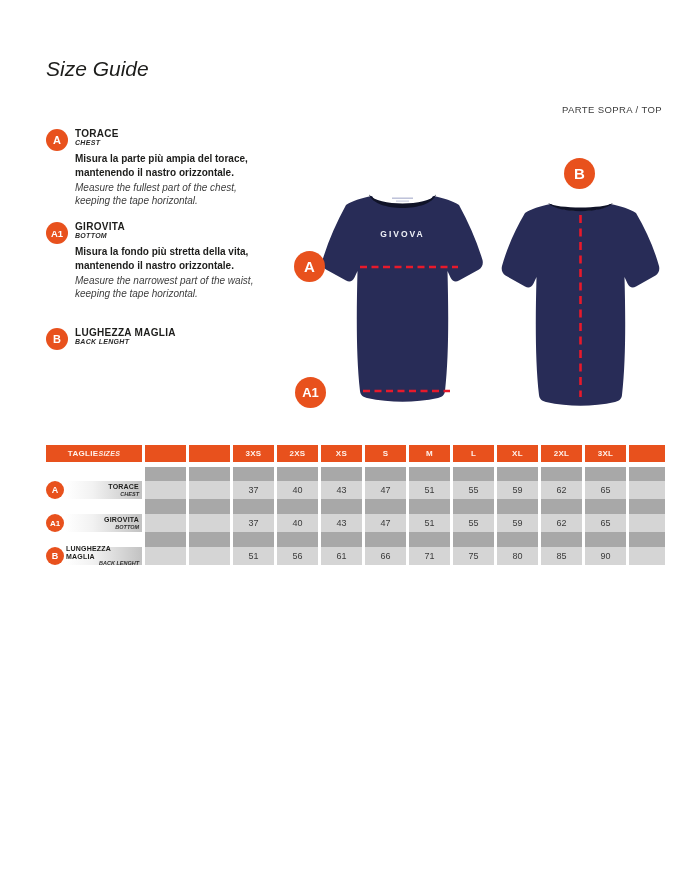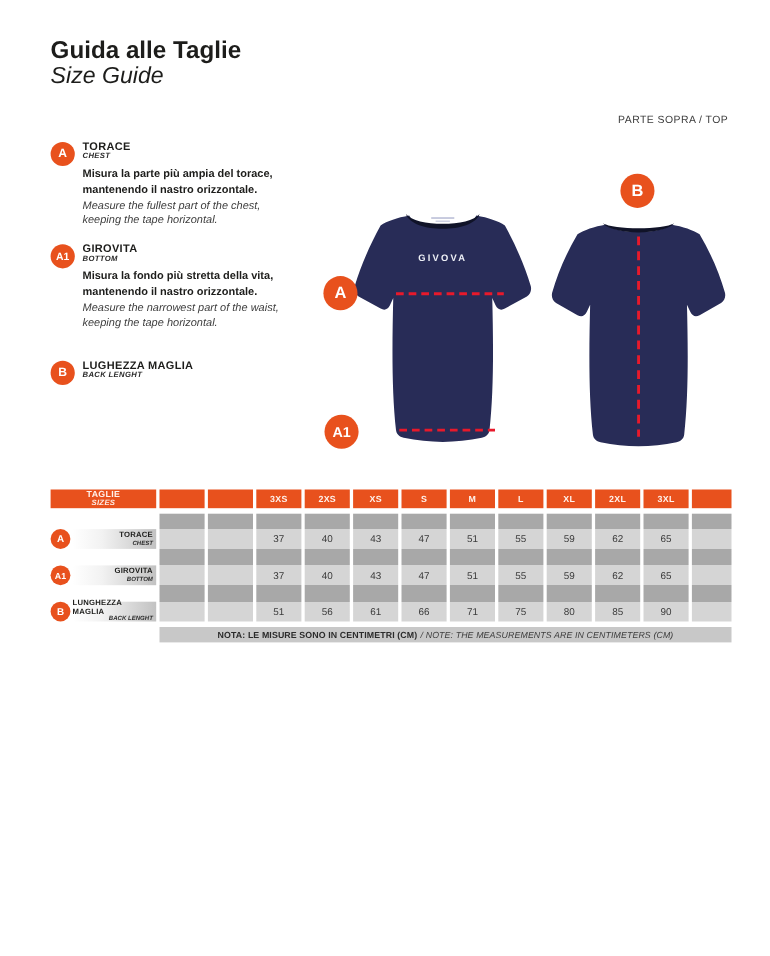--- a/index.html
+++ b/index.html
@@ -36,21 +36,21 @@
   
   .size-table{
     position:absolute;left:46px;top:445px;
     display:grid;
     grid-template-columns:96px repeat(11,41px) 36px;
     grid-template-rows:17px 5px 14px 18px 15px 18px 15px 18px 5px 14px;
     column-gap:3px;
   }
   .th{grid-row:1;background:#e8511d;color:#fff2ec;font-size:8px;font-weight:bold;
       display:flex;align-items:center;justify-content:center;letter-spacing:.3px;}
-  .th-label{flex-direction:column;line-height:8px;}
+  .th-label{flex-direction:row;line-height:8px;}
   .th-en{font-style:italic;font-weight:bold;font-size:7px;opacity:.95;}
   .stripe{
     grid-row:3/9;
     background:linear-gradient(to bottom,
       #a8a8a8 0,#a8a8a8 14px,#d5d5d5 14px,#d5d5d5 32px,
       #a8a8a8 32px,#a8a8a8 47px,#d5d5d5 47px,#d5d5d5 65px,
       #a8a8a8 65px,#a8a8a8 80px,#d5d5d5 80px,#d5d5d5 98px);
   }
   .td{z-index:2;display:flex;align-items:center;justify-content:center;
       font-size:9px;color:#3b3b3b;}
@@ -69,21 +69,20 @@
     font-size:8px;color:#2b2b2b;white-space:nowrap;letter-spacing:.1px;
   }
   .note .n-it{font-weight:bold;}
   .note .n-en{font-style:italic;color:#3e3e3e;margin-left:3px;}
 </style>
 </head>
 <body>
 
 <div class="canvas">
 
-  <div class="page-title">Guida alle Taglie</div>
   <div class="page-subtitle">Size Guide</div>
   <div class="part-label">
     <span>PARTE SOPRA</span>
     <span class="it">/ TOP</span>
   </div>
 
   <section class="measure" style="top:128px">
     <span class="badge desc">A</span>
     <div class="m-body">
       <div class="m-title">TORACE</div>
@@ -232,19 +231,15 @@
     <div class="td" style="grid-row:8;grid-column:4">51</div>
     <div class="td" style="grid-row:8;grid-column:5">56</div>
     <div class="td" style="grid-row:8;grid-column:6">61</div>
     <div class="td" style="grid-row:8;grid-column:7">66</div>
     <div class="td" style="grid-row:8;grid-column:8">71</div>
     <div class="td" style="grid-row:8;grid-column:9">75</div>
     <div class="td" style="grid-row:8;grid-column:10">80</div>
     <div class="td" style="grid-row:8;grid-column:11">85</div>
     <div class="td" style="grid-row:8;grid-column:12">90</div>
 
-    <div class="note">
-      <span class="n-it">NOTA: LE MISURE SONO IN CENTIMETRI (CM)</span>
-      <span class="n-en">/ NOTE: THE MEASUREMENTS ARE IN CENTIMETERS (CM)</span>
-    </div>
 
   </div>
 </div>
 
 </body></html>

